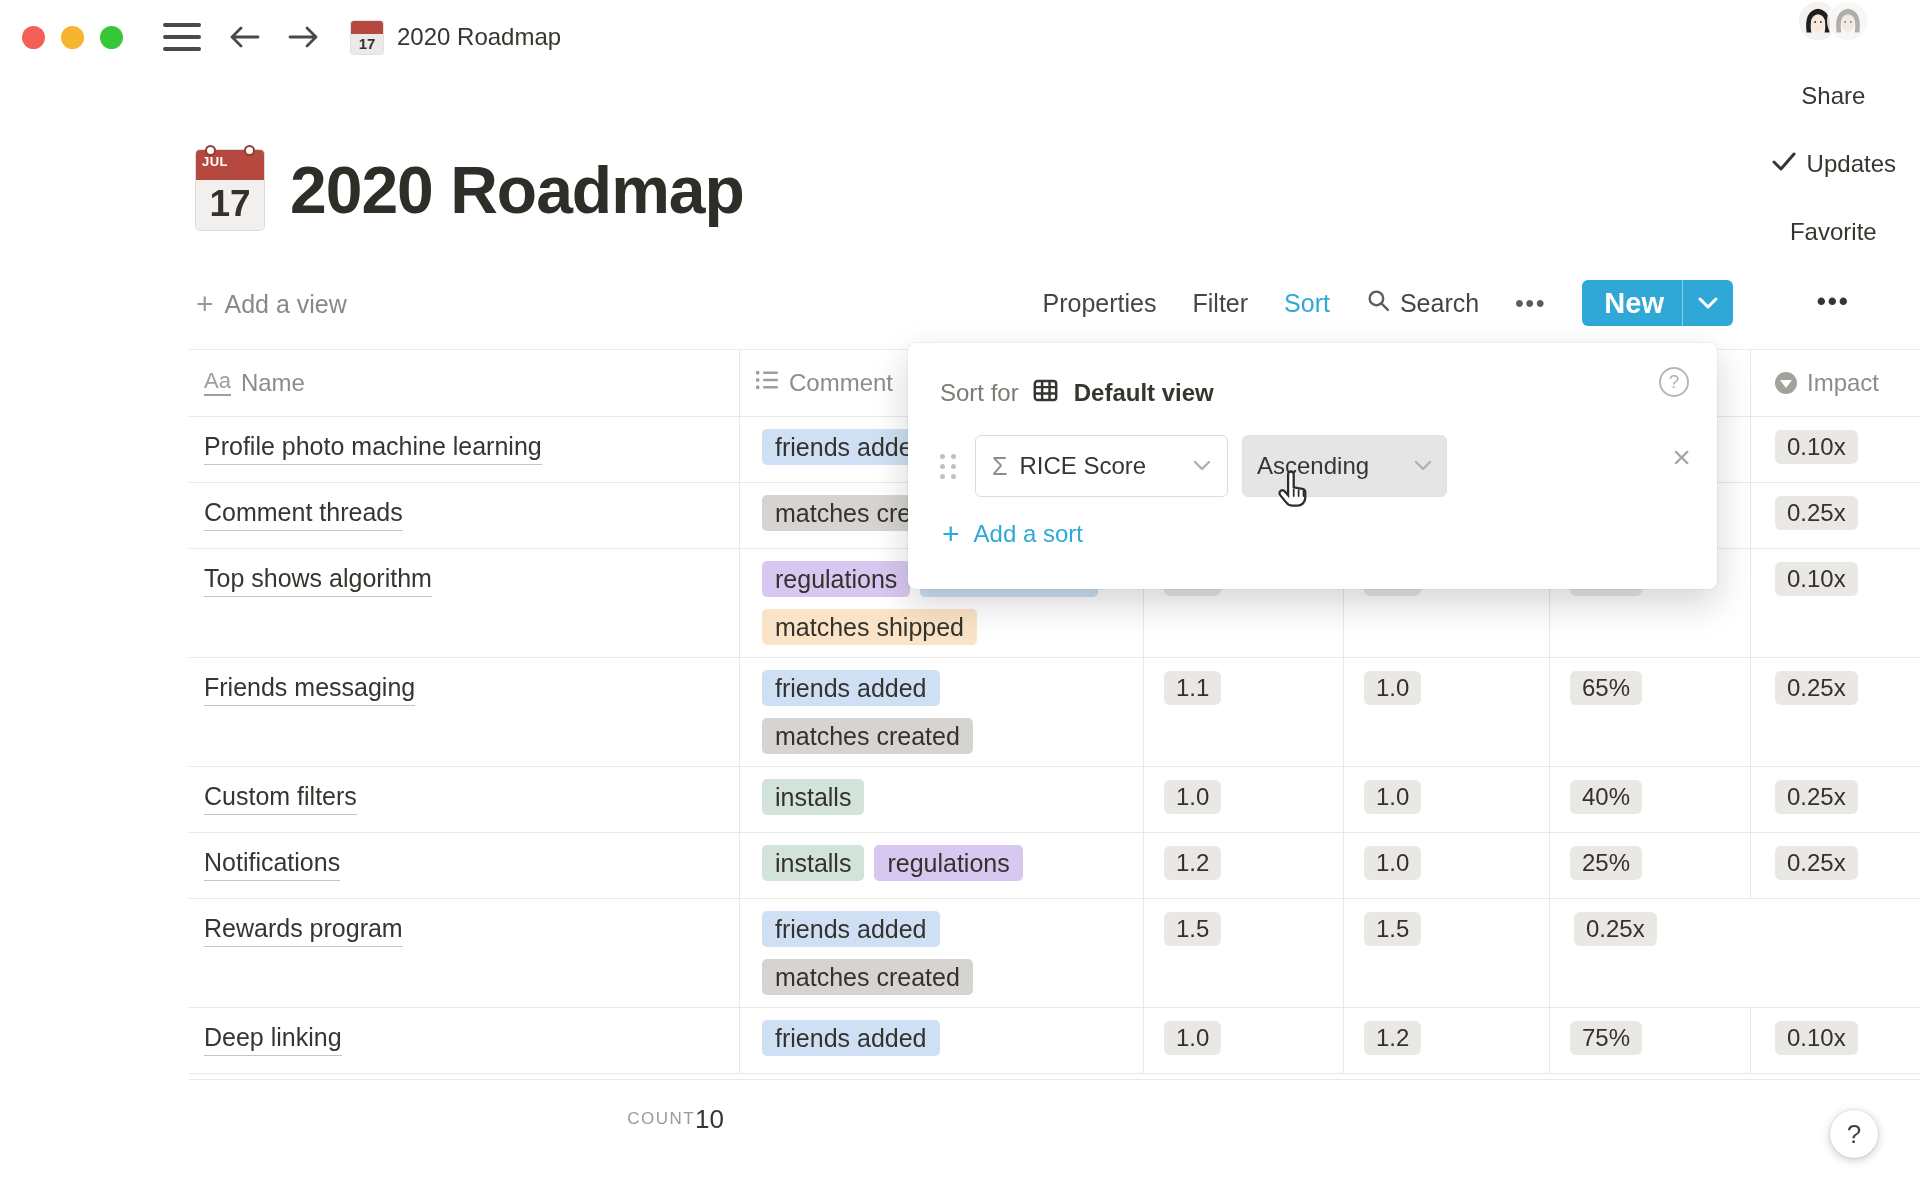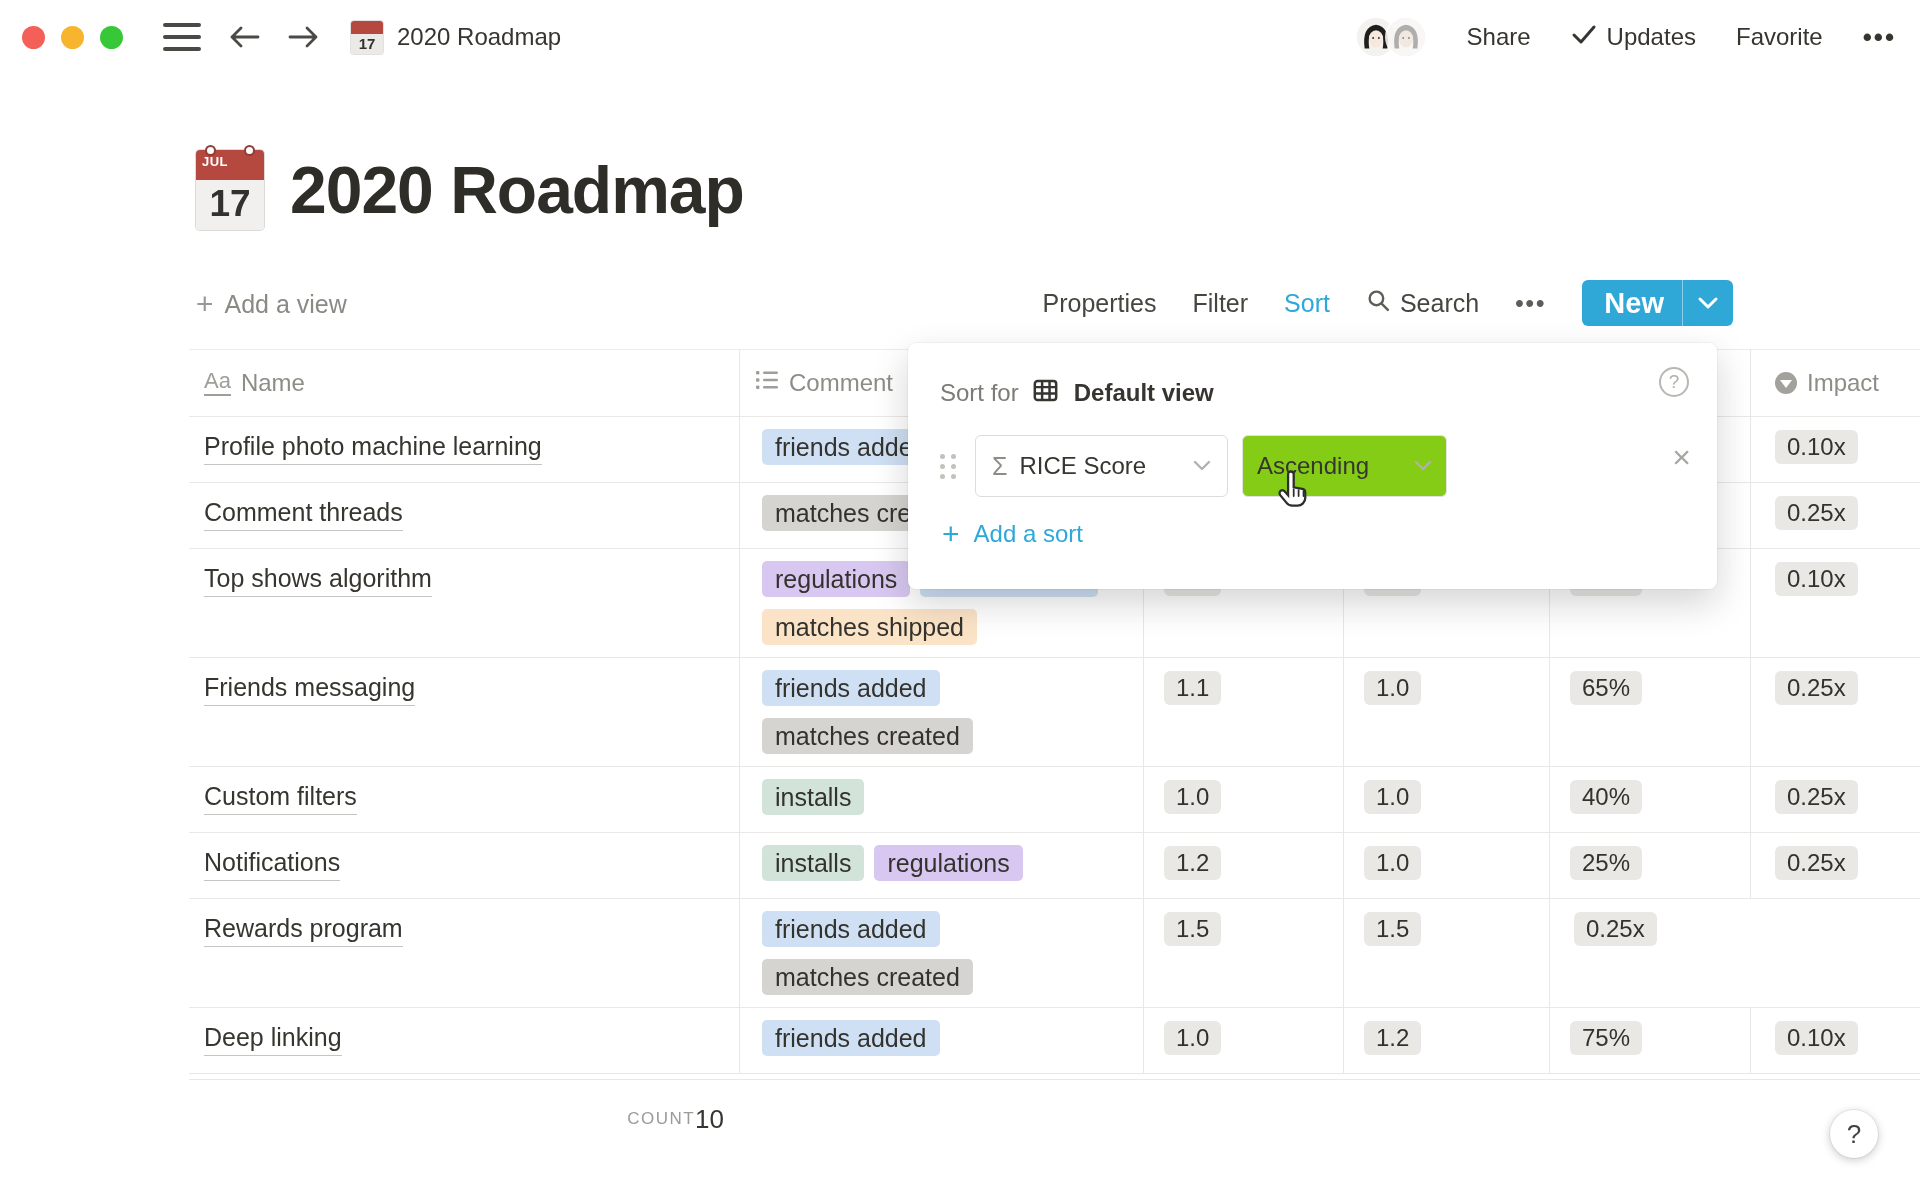--- a/index.html
+++ b/index.html
@@ -11,21 +11,21 @@
   .tb-left { position:absolute; left:22px; top:0; height:74px; display:flex; align-items:center; }
   .light { width:23px; height:23px; border-radius:50%; margin-right:16px; }
   .l-red{background:#f45f57;} .l-yellow{background:#f7b42e;} .l-green{background:#37c837;}
   .hamburger { margin-left:24px; width:38px; display:flex; flex-direction:column; gap:8px; cursor:pointer;}
   .hamburger div { height:4px; background:#4b4945; border-radius:2px; }
   .navarrow { margin-left:26px; display:flex; align-items:center; }
   .cal-small { margin-left:30px; width:32px; height:33px; border-radius:3px; overflow:hidden; box-shadow:0 0 0 1px #e3e1de; position:relative;}
   .cal-small .top { height:13px; background:#b5483f; }
   .cal-small .bot { height:20px; background:#eceae7; font-size:15px; font-weight:700; color:#33312d; text-align:center; line-height:20px;}
   .tb-title { margin-left:14px; font-size:24px; color:#37352f; }
-  .tb-right { position:absolute; right:24px; top:0; height:74px; display:flex; align-items:center; gap:40px; }
+  .tb-right { position:absolute; right:24px; top:0; height:74px; display:flex; align-items:center; gap:40px;flex-direction:column; }
   .avatars { display:flex; align-items:center; }
   .avatar { width:42px; height:42px; border-radius:50%; background:#f1efec; border:2px solid #fff; overflow:hidden; }
   .avatar + .avatar { margin-left:-12px; opacity:.85; }
   .tb-item { font-size:24px; color:#37352f; cursor:pointer; display:flex; align-items:center; gap:10px;}
   .tb-dots { font-size:26px; letter-spacing:2px; font-weight:700; color:#37352f; cursor:pointer;}
 
   
   .page-head { position:absolute; left:196px; top:150px; display:flex; align-items:center; gap:26px; }
   .cal-big { width:68px; height:80px; position:relative; border-radius:4px; overflow:visible; }
   .cal-big .body { position:absolute; inset:0; border-radius:4px; overflow:hidden; box-shadow:0 0 0 1px #dddbd7;}
@@ -80,21 +80,21 @@
   .pp-view { font-size:24px; font-weight:700; color:#37352f; margin-left:2px;}
   .pp-help { position:absolute; right:28px; top:24px; width:30px; height:30px; border-radius:50%;
              border:2px solid #b9b7b2; color:#b1afa9; font-size:19px; display:flex; align-items:center; justify-content:center; cursor:pointer;}
   .pp-row { position:absolute; left:32px; top:92px; display:flex; align-items:center; }
   .drag { display:grid; grid-template-columns:6px 6px; gap:5px; margin-right:18px; cursor:grab;}
   .drag i { width:5px; height:5px; border-radius:50%; background:#c3c1bc; }
   .dd { height:62px; border-radius:6px; display:flex; align-items:center; cursor:pointer; }
   .dd-field { width:253px; background:#fff; border:1px solid #dedcd8; padding:0 16px; gap:12px;}
   .dd-field .sigma { font-size:25px; color:#8e8c87; }
   .dd-field .val { font-size:24px; color:#37352f; flex:1; }
-  .dd-dir { width:205px; background:#84cc16; border:1px solid #e4e2df; margin-left:14px; padding:0 14px; gap:10px;}
+  .dd-dir { width:205px; background:#e5e5e5; border:1px solid #e4e2df; margin-left:14px; padding:0 14px; gap:10px;}
   .dd-dir .val { font-size:24px; color:#37352f; flex:1;}
   .pp-close { position:absolute; right:26px; top:98px; font-size:32px; color:#a7a5a0; cursor:pointer; line-height:1;}
   .pp-add { position:absolute; left:34px; top:176px; display:flex; align-items:center; gap:14px; color:#2ea7d9; font-size:24px; cursor:pointer;}
   .pp-add .plus { font-size:30px; line-height:1; }
 
   .cursor { position:absolute; left:1272px; top:468px; z-index:30; pointer-events:none; }
 
   .helpfab { position:absolute; right:42px; top:1110px; width:48px; height:48px; border-radius:50%; background:#fff;
              box-shadow:0 2px 10px rgba(0,0,0,.22), 0 0 0 1px rgba(15,15,15,.06); display:flex; align-items:center; justify-content:center;
              font-size:26px; font-weight:500; color:#45433e; cursor:pointer; z-index:15;}

